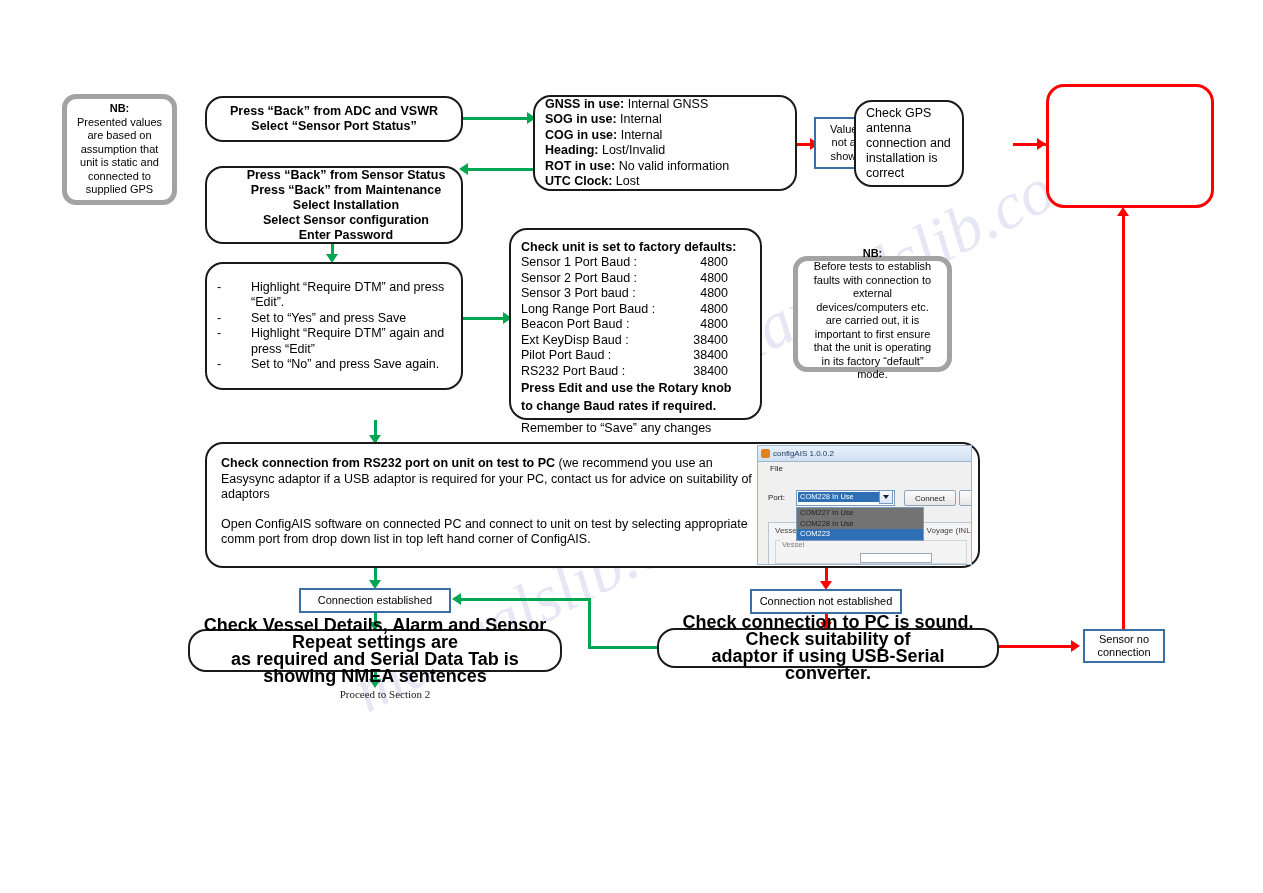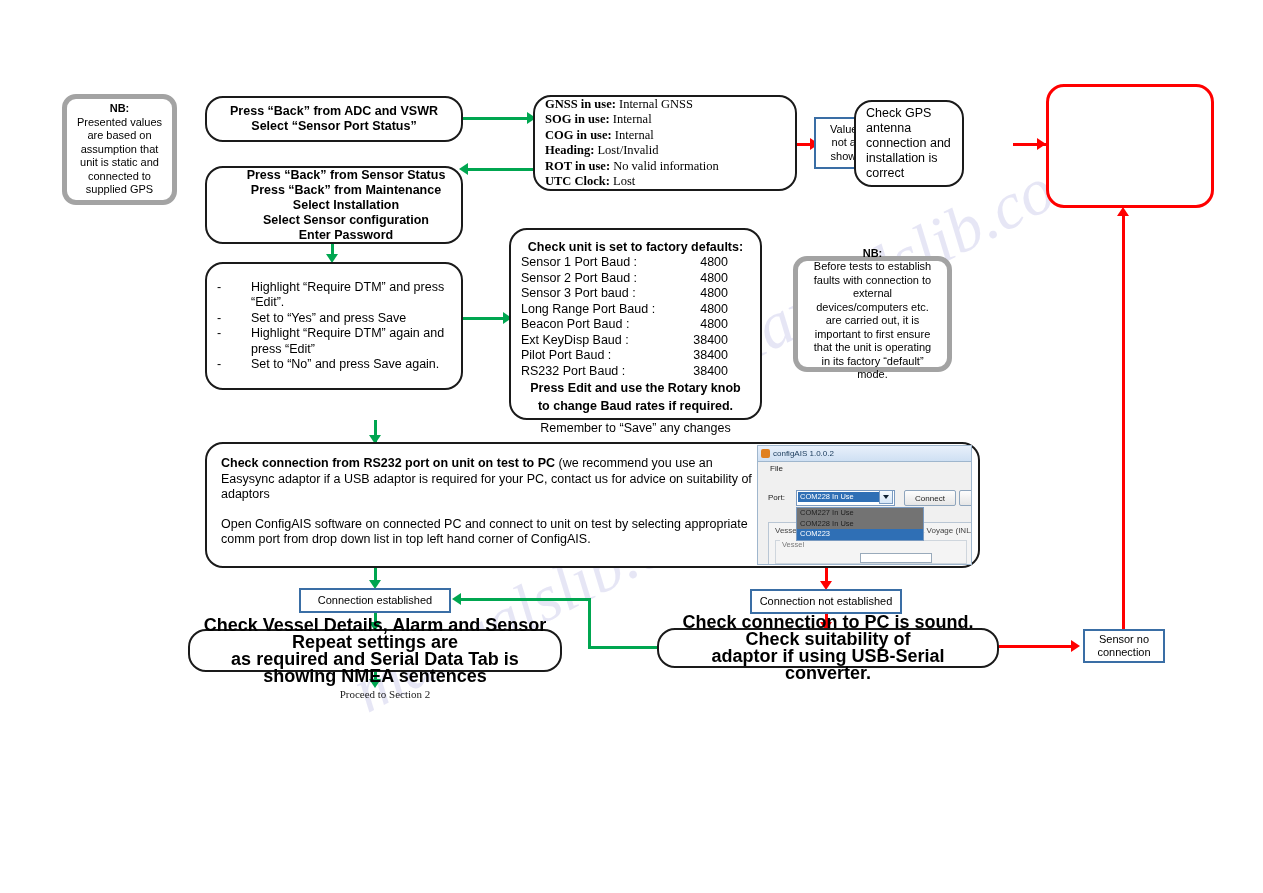--- a/index.html
+++ b/index.html
@@ -24,21 +24,21 @@
   .arw{position:absolute;width:0;height:0;}
   .arw.down{border-left:6px solid transparent;border-right:6px solid transparent;border-top:9px solid #00a650;}
   .arw.up{border-left:6px solid transparent;border-right:6px solid transparent;border-bottom:9px solid #00a650;}
   .arw.right{border-top:6px solid transparent;border-bottom:6px solid transparent;border-left:9px solid #00a650;}
   .arw.left{border-top:6px solid transparent;border-bottom:6px solid transparent;border-right:9px solid #00a650;}
   .arw.down.red{border-top-color:#ff0000;}
   .arw.up.red{border-bottom-color:#ff0000;}
   .arw.right.red{border-left-color:#ff0000;}
 
   
-  .fd{width:100%;text-align:center;}
+  .fd{width:100%;text-align:left;}
   .fd .hdr{font-weight:bold;font-size:12.5px;margin-bottom:1px;}
   .fd .row{display:flex;justify-content:space-between;font-size:12.5px;line-height:15.5px;}
   .fd .row .k{white-space:nowrap;}
   .fd .row .v{white-space:nowrap;padding-right:22px;}
   .fd .ftr{font-weight:bold;font-size:12.5px;line-height:15.5px;margin-top:2px;}
   .fd .ftr2{font-size:12.5px;line-height:15.5px;margin-top:7px;}
 
   
   .gl{width:100%;text-align:left;font-size:12.5px;line-height:15.5px;}
   .gl div{white-space:nowrap;}
@@ -167,21 +167,21 @@
   <div class="node rr" style="left:205px;top:166px;width:258px;height:78px;padding-left:24px;">
     <div class="pad b med">
       <div>Press “Back” from Sensor Status</div>
       <div>Press “Back” from Maintenance</div>
       <div>Select Installation</div>
       <div>Select Sensor configuration</div>
       <div>Enter Password</div>
     </div>
   </div>
 
-  <div class="node rr" style="left:533px;top:95px;width:264px;height:96px;font-family:Liberation Serif, serif;">
+  <div class="node rr" style="left:533px;top:95px;width:264px;height:96px;">
     <div class="pad">
       <div class="gl" id="gnss-list">
           <div><b>GNSS in use:</b><span> Internal GNSS</span></div>
           <div><b>SOG in use:</b><span> Internal</span></div>
           <div><b>COG in use:</b><span> Internal</span></div>
           <div><b>Heading:</b><span> Lost/Invalid</span></div>
           <div><b>ROT in use:</b><span> No valid information</span></div>
           <div><b>UTC Clock:</b><span> Lost</span></div>
         </div>
     </div>

